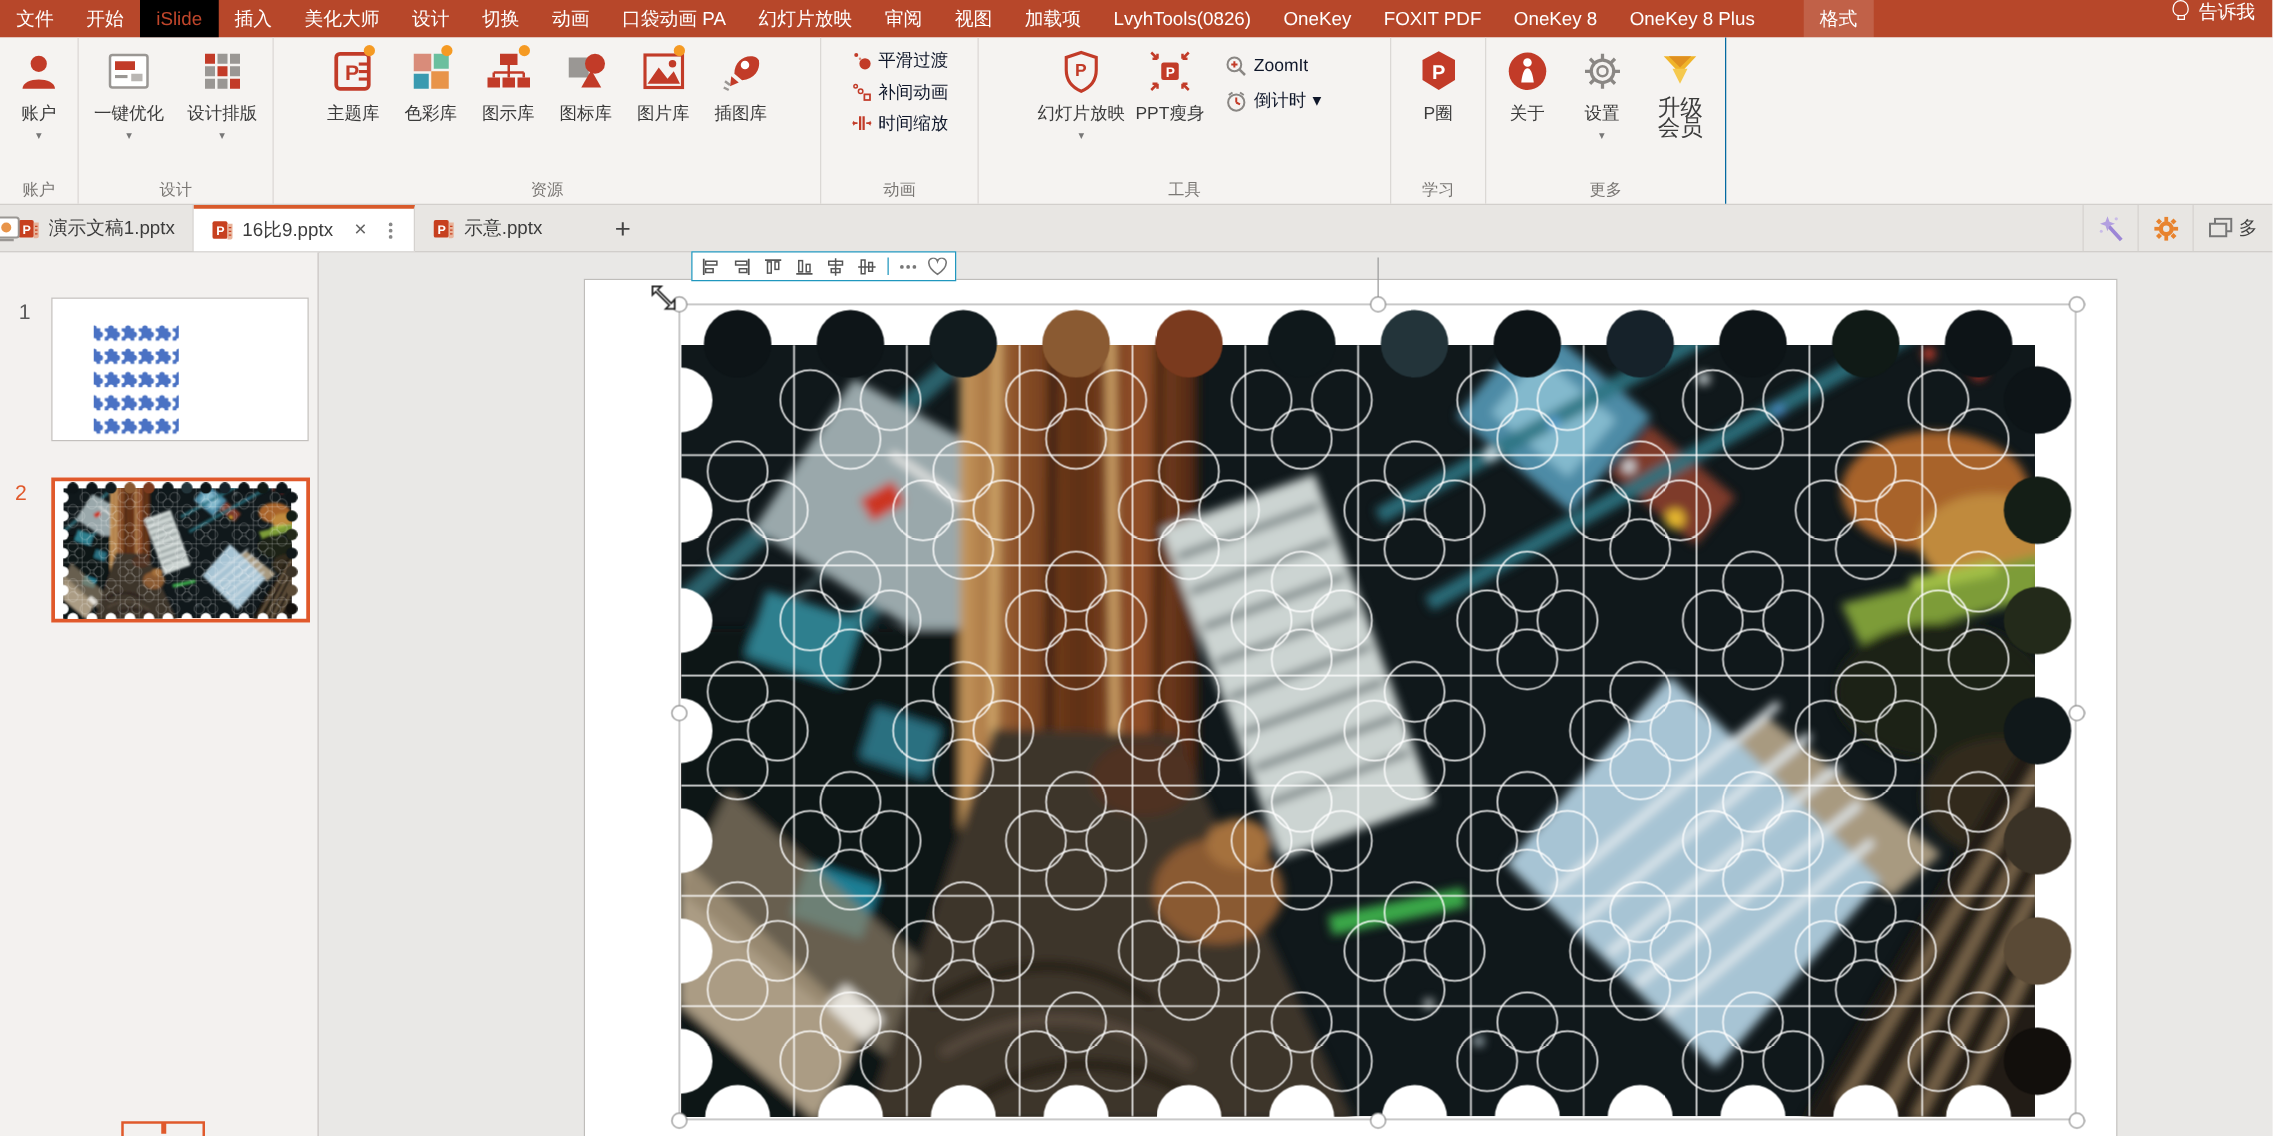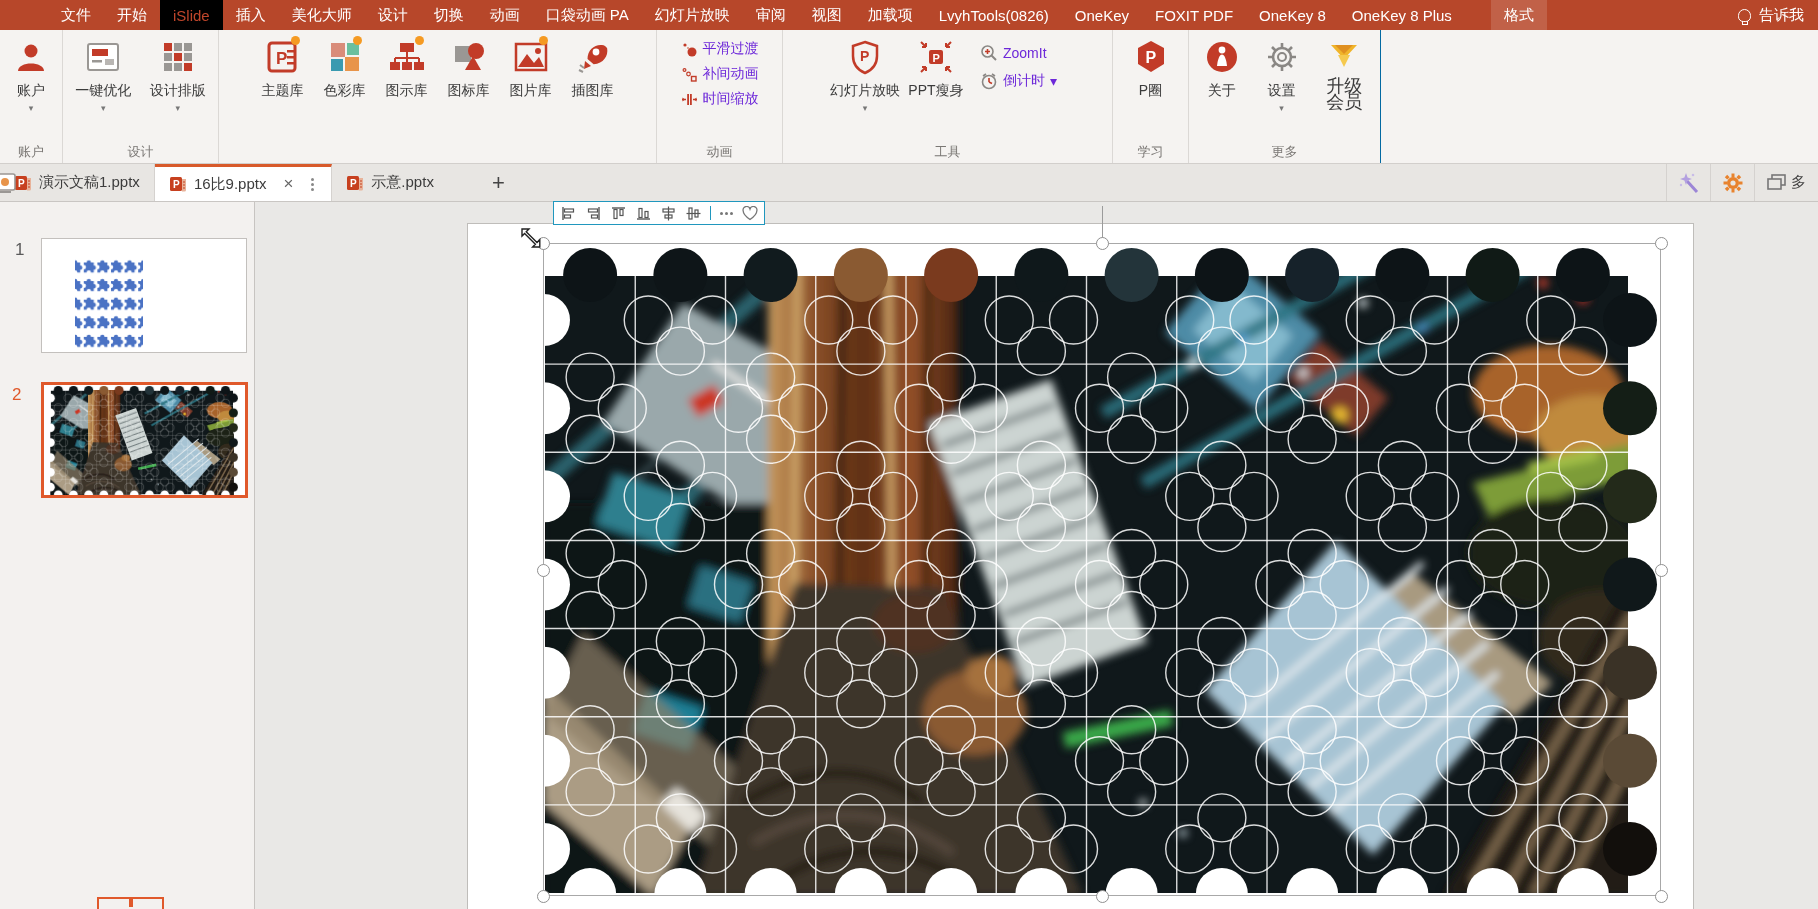--- a/index.html
+++ b/index.html
@@ -1,40 +1,40 @@
 <!DOCTYPE html>
 <html><head>
 <meta charset="utf-8">
 <style>
   * { margin:0; padding:0; box-sizing:border-box; }
   html,body { width:1818px; height:909px; overflow:hidden; }
   body { font-family:"Liberation Sans","DejaVu Sans",sans-serif; background:#e9e8e6; position:relative; }
   #stage { position:absolute; inset:0; width:1818px; height:909px; overflow:hidden; }
 
   
-  .menubar { position:absolute; left:0; top:0; width:1818px; height:30px; background:#b7472a; display:flex; align-items:stretch; color:#fff; font-size:15px;padding-left:48px; }
+  .menubar { position:absolute; left:0; top:0; width:1818px; height:30px; background:#b7472a; display:flex; align-items:stretch; color:#fff; font-size:15px; }
   .mtab { display:flex; align-items:center; padding:0 13px; cursor:default; white-space:nowrap; }
   .mtab.active { background:#000000; color:#c0462b; }
   .mtab.contextual { background:rgba(255,255,255,0.14); margin-left:26px; }
   .menubar .spacer { flex:1; }
-  .tellme { display:flex; align-items:center; gap:8px; padding:0 14px; }
+  .tellme { display:flex; gap:8px; padding:0 14px; }
   .bulb { width:13px; height:13px; border:1.5px solid #fff; border-radius:50% 50% 40% 40%; position:relative; }
   .bulb:after { content:""; position:absolute; left:3px; bottom:-4px; width:4px; height:3px; border:1px solid #fff; border-top:none; }
 
   
   .ribbon { position:absolute; left:0; top:30px; width:1818px; height:134px; background:#f5f3f1; border-bottom:1px solid #d2cfcc; display:flex; }
   .rgroup { position:relative; height:100%; border-right:1px solid #dbd8d5; display:flex; justify-content:center; gap:2px; padding:4px 4px 22px 4px; }
   .rgroup-label { position:absolute; bottom:2px; left:0; right:0; text-align:center; font-size:13px; color:#7a7774; }
   .bigbtn { width:60px; display:flex; flex-direction:column; align-items:center; padding-top:4px; cursor:pointer; position:relative; }
   .bigbtn .ric { width:38px; height:38px; display:flex; align-items:center; justify-content:center; position:relative; }
   .bigbtn .rlabel { font-size:14px; color:#3b3b3b; margin-top:6px; white-space:nowrap; }
   .bigbtn .caret { color:#777; font-size:9px; margin-top:3px; height:10px; }
   .badge-dot { position:absolute; top:-2px; right:2px; width:9px; height:9px; border-radius:50%; background:#f59a23; }
   .smallcol { display:flex; flex-direction:column; justify-content:flex-start; gap:7px; padding:6px 8px; }
-  .smallbtn { display:flex; align-items:center; gap:5px; font-size:14px; color:#6d28d9; cursor:pointer; white-space:nowrap; }
+  .smallbtn { display:flex; gap:5px; font-size:14px; color:#0f172a; cursor:pointer; white-space:nowrap; }
   .wraplabel { width:36px; text-align:center; font-size:18px; color:#3b3b3b; line-height:16px; margin-top:2px; }
 
   
   .tabstrip { position:absolute; left:0; top:164px; width:1818px; height:38px; background:#e8e6e3; border-bottom:1px solid #c9c6c3; display:flex; align-items:stretch; font-size:15px; color:#3c3c3c; }
   .doc-win-icon { position:absolute; left:-7px; top:7px; width:24px; height:24px; }
   .dtab { display:flex; align-items:center; gap:7px; padding:0 14px; border-right:1px solid #d5d2cf; cursor:pointer; }
   .dtab:first-of-type { margin-left:26px; border-left:1px solid #d5d2cf; }
   .dtab.active { background:#fff; border-top:3px solid #d85a2b; }
   .tclose { color:#666; font-size:17px; margin-left:10px; cursor:pointer; }
   .tdots { display:flex; flex-direction:column; gap:2px; margin-left:8px; cursor:pointer; padding:3px; }
@@ -220,20 +220,21 @@
         <div class="ric">
           <svg width="36" height="36" viewBox="0 0 36 36">
               <path d="M26,4 C32,9 33,18 26,25 L18,25 C12,18 14,9 20,5 C22,3.5 24,3.5 26,4 Z" fill="#c23b28" transform="rotate(40 22 15)"></path>
               <circle cx="21" cy="13" r="3.4" fill="#fff"></circle>
               <path d="M10,22 L16,27 L9,30 Z" fill="#c23b28"></path>
               <path d="M5,26 L9,29 M4,31 L8,33" stroke="#9a9794" stroke-width="2"></path>
             </svg>
         </div>
         <span class="rlabel">插图库</span>
       </div>
+      <div class="rgroup-label">资源</div>
     </div>
 
     <div class="rgroup" style="width:126px">
       <div class="smallcol">
         <div class="smallbtn">
           <svg width="17" height="17" viewBox="0 0 17 17">
               <circle cx="11" cy="11" r="4.5" fill="#c23b28"></circle>
               <circle cx="4" cy="4" r="1.6" fill="#c23b28"></circle>
               <circle cx="7" cy="7" r="1" fill="#d98c7a"></circle>
             </svg>

